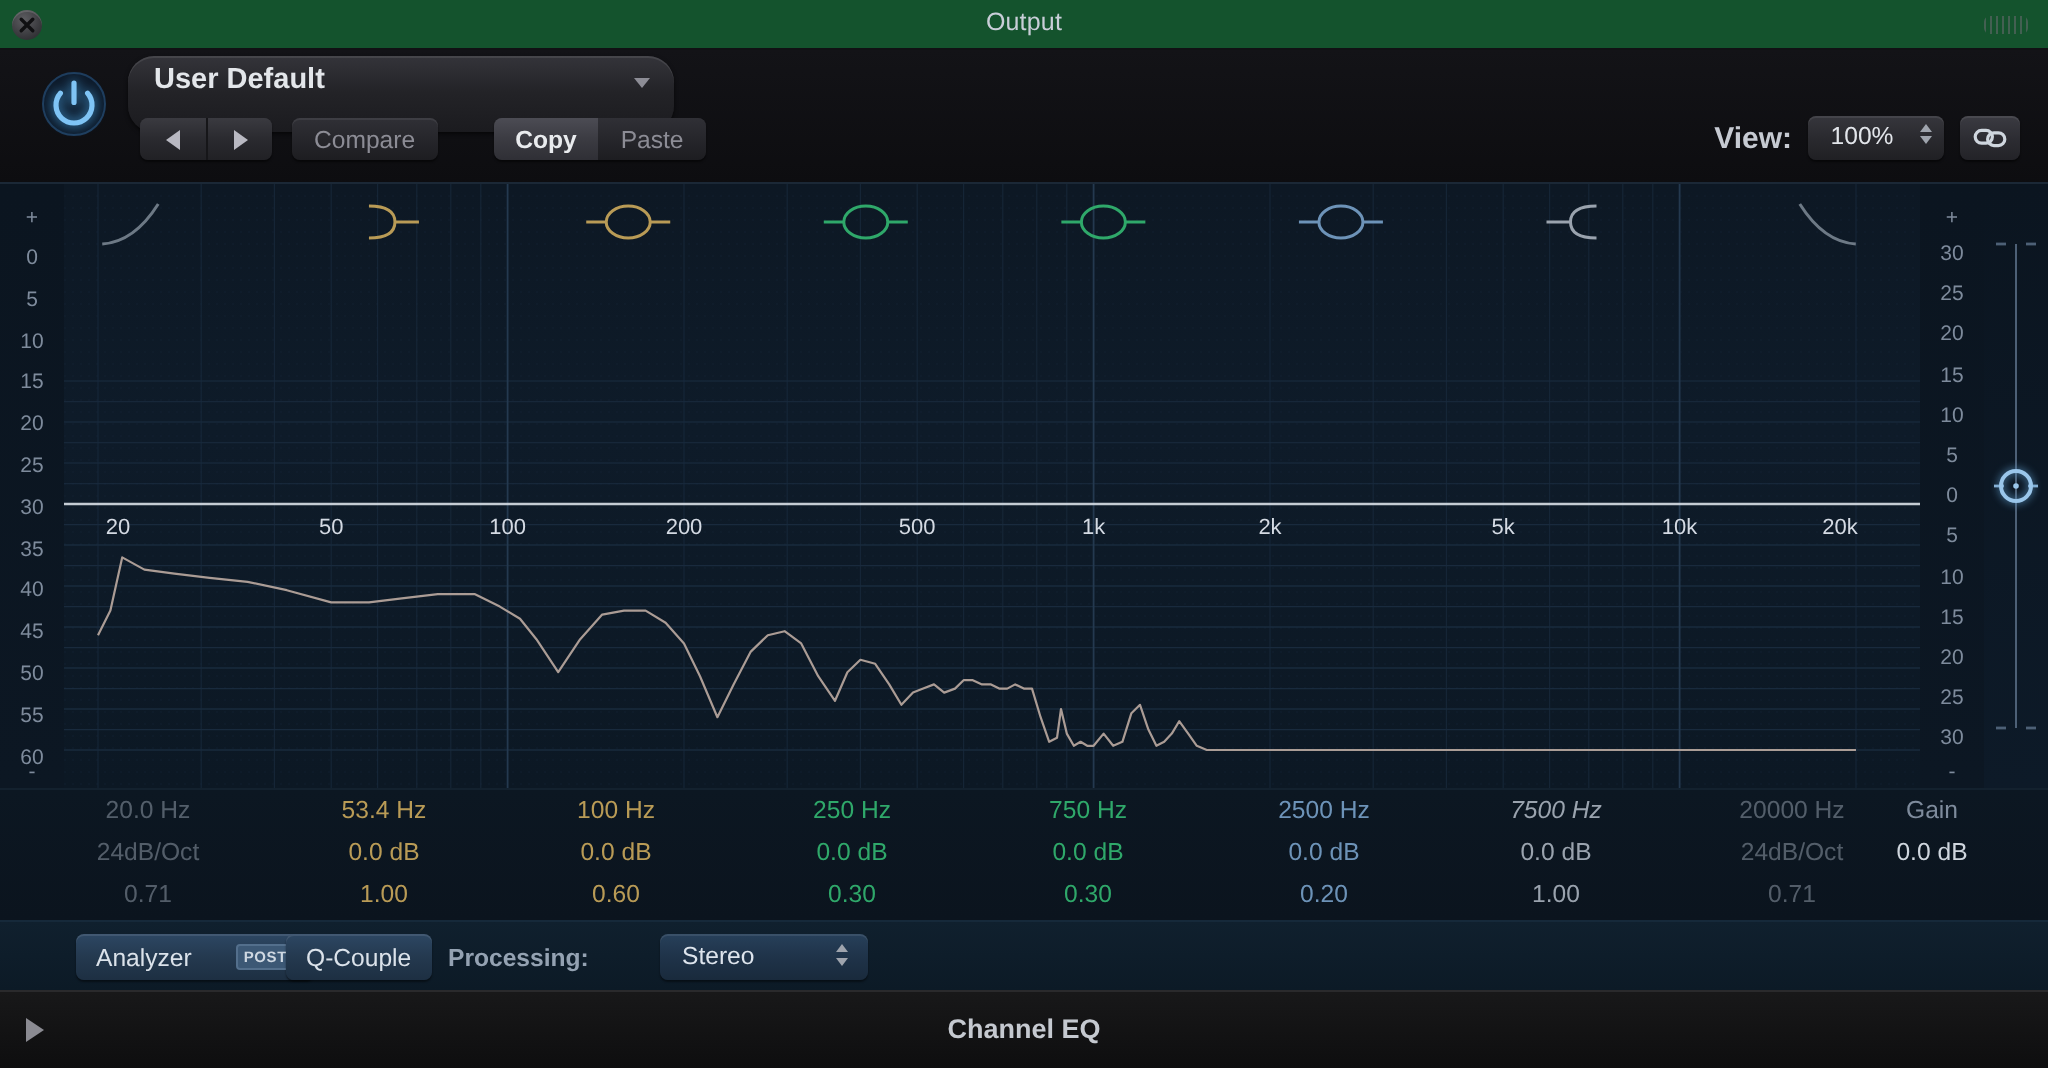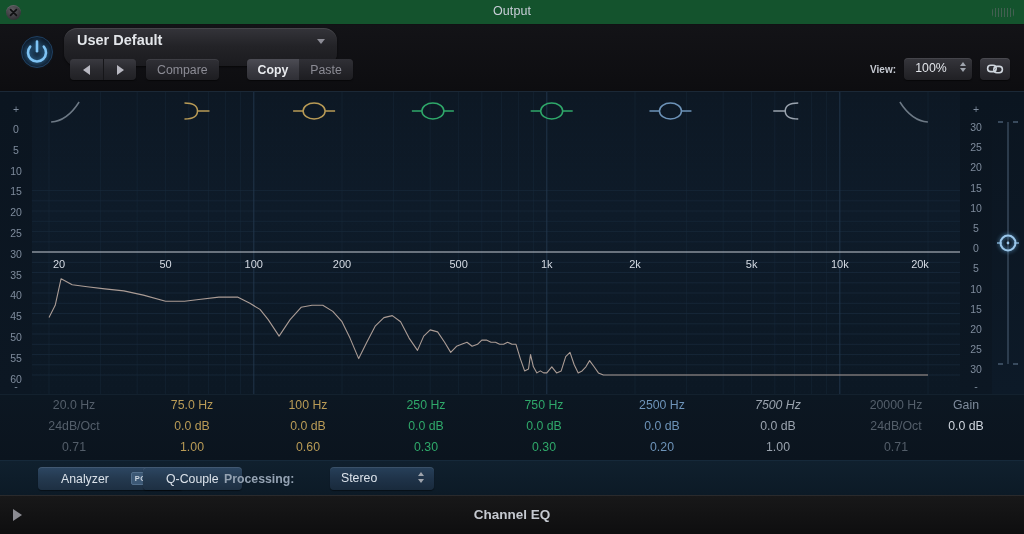--- a/index.html
+++ b/index.html
@@ -91,21 +91,21 @@
     cursor: pointer; white-space: nowrap;
   }
   .pbtn.compare { margin-left: 10px; }
   .cpgrp { margin-left: 28px; display: flex; border-radius: 4px; overflow: hidden;
            box-shadow: inset 0 1px 0 rgba(255,255,255,.07), 0 1px 1px rgba(0,0,0,.5); }
   .cpgrp .pbtn { border-radius: 0; box-shadow: none; }
   .pbtn.active { color: #e9ebee; font-weight: bold;
     background: linear-gradient(180deg,#4c4c54 0%,#3b3b42 50%,#2f2f35 100%); }
 
   .viewgrp { position: absolute; right: 14px; top: 33px; display: flex; align-items: center; gap: 8px; }
-  .view-label { font-size: 10px; color: #c6cad2; font-weight: bold; }
+  .view-label { font-size: 15px; color: #c6cad2; font-weight: bold; }
   .view-stepper {
     width: 68px; height: 22px; border-radius: 4px;
     background: linear-gradient(180deg,#36363c 0%,#2a2a2f 50%,#202024 100%);
     box-shadow: inset 0 1px 0 rgba(255,255,255,.08), 0 1px 1px rgba(0,0,0,.5);
     position: relative; cursor: pointer;
   }
   .view-val { position:absolute; left:0; top:3px; width: 54px; text-align:center;
               font-size: 12.3px; color: #e2e5ea; }
   .stepper-arrows { position:absolute; right:6px; top:4px; display:flex; flex-direction:column; gap:2px; align-items:center; }
   .sa-up { width:0;height:0;border-left:3.5px solid transparent;border-right:3.5px solid transparent;border-bottom:4px solid #9fa4ad; }
@@ -158,21 +158,21 @@
 
   
   .botbar {
     position: absolute; left: 0; top: 460px; width: 1024px; height: 35px;
     background: linear-gradient(180deg,#10202e 0%,#0c1a26 100%);
     border-top: 1px solid #16real;
   }
   .botbar { border-top: 1px solid #16293a; }
   .tbtn {
     position: absolute; top: 6px; height: 23px; border-radius: 4px;
-    display: flex; align-items: center; gap: 22px; padding: 0 23px;
+    display: flex; align-items: center; gap: 22px; padding: 0 10px;
     font-size: 12.3px; color: #dbe2ea; cursor: pointer;
     background: linear-gradient(180deg,#2d4763 0%,#24394f 50%,#1d2f42 100%);
     box-shadow: inset 0 1px 0 rgba(255,255,255,.10), 0 1px 1px rgba(0,0,0,.45);
   }
   .post-badge {
     font-size: 7.5px; font-weight: bold; letter-spacing: .3px;
     color: #cfd8e2; padding: 2px 3px 1px 3px; border-radius: 2px;
     background: #3c5875; border: 1px solid #536f8c; line-height: 8px;
   }
   .proc-label { position: absolute; top: 11px; font-size: 12.3px; color: #94a2b2; }
@@ -459,21 +459,21 @@
   </div>
 
   <div class="params">
     <div id="param-cols">
         <div class="pcol" style="left: 16px;">
           <div class="v" style="color:#8e99a6;opacity:.55;">20.0 Hz</div>
           <div class="v" style="color:#8e99a6;opacity:.55;">24dB/Oct</div>
           <div class="v" style="color:#8e99a6;opacity:.55;">0.71</div>
         </div>
         <div class="pcol" style="left: 134px;">
-          <div class="v" style="color:#b99b56;">75.0 Hz</div>
+          <div class="v" style="color:#b99b56;">53.4 Hz</div>
           <div class="v" style="color:#b99b56;">0.0 dB</div>
           <div class="v" style="color:#b99b56;">1.00</div>
         </div>
         <div class="pcol" style="left: 250px;">
           <div class="v" style="color:#b99b56;">100 Hz</div>
           <div class="v" style="color:#b99b56;">0.0 dB</div>
           <div class="v" style="color:#b99b56;">0.60</div>
         </div>
         <div class="pcol" style="left: 368px;">
           <div class="v" style="color:#2fa86a;">250 Hz</div>

